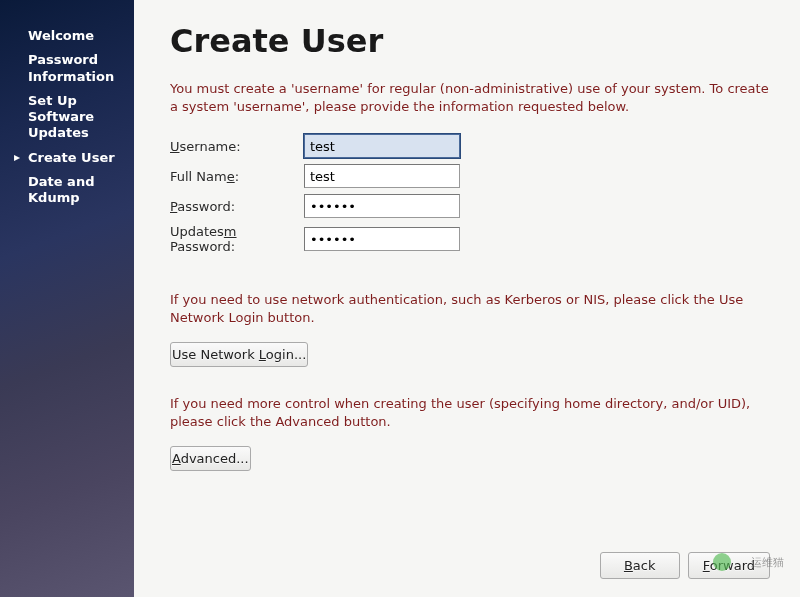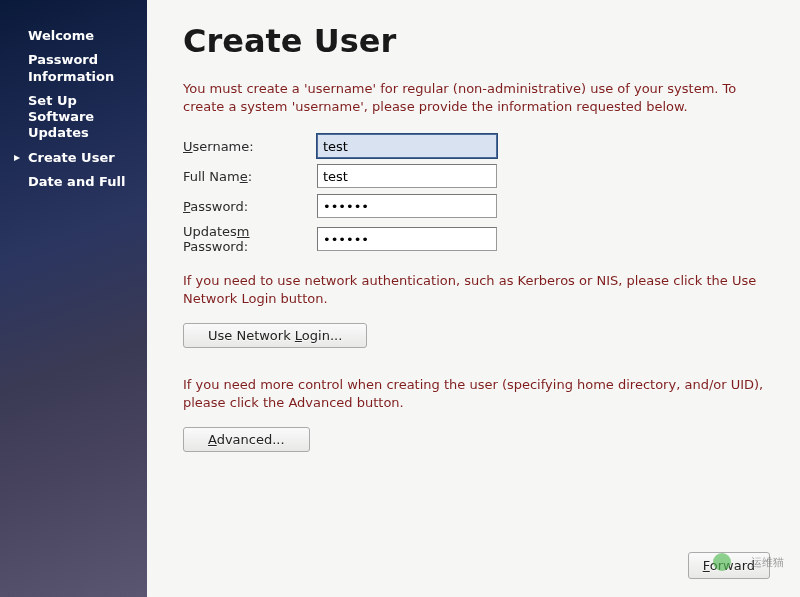--- a/index.html
+++ b/index.html
@@ -6,21 +6,21 @@
     body {
       width: 800px;
       height: 597px;
       font-family: "DejaVu Sans", "Liberation Sans", sans-serif;
       font-size: 13px;
       display: flex;
       overflow: hidden;
       background: #fff;
     }
     .sidebar {
-      width: 147px;
+      width: 134px;
       height: 100%;
       background: linear-gradient(160deg, #0a1a3a 0%, #1a2850 20%, #2a3560 40%, #3a3a55 60%, #4a4560 80%, #5a5570 100%);
       padding: 28px 10px 10px 14px;
       color: #fff;
     }
     .sidebar-item {
       margin-bottom: 8px;
       font-weight: bold;
       font-size: 13px;
       line-height: 1.25;
@@ -53,54 +53,54 @@
     }
     .intro, .info-text {
       font-size: 13px;
       line-height: 1.35;
       color: #7f1d1d;
       text-shadow: 0 1px 0 rgba(255,255,255,0.5);
       margin-bottom: 16px;
     }
     .form-table {
       border-spacing: 0;
-      margin-bottom: 15px;
+      margin-bottom: 34px;
     }
     .form-table td {
       padding: 3px 0;
       vertical-align: middle;
     }
     .form-label {
       width: 134px;
       font-size: 13px;
       color: #2a2a2a;
       text-shadow: 0 1px 0 rgba(255,255,255,0.5);
     }
     .form-input {
-      width: 180px;
+      width: 156px;
       height: 24px;
       border: 1px solid #999;
       border-top-color: #777;
       border-left-color: #777;
       background: #fff;
       padding: 2px 5px;
       font-size: 13px;
       font-family: inherit;
     }
     .form-input.focused {
       background: #d8e2f0;
       border: 1px solid #4a6a9a;
       outline: 1px solid #2a4a7a;
     }
     .btn {
       display: inline-block;
       background: linear-gradient(#fafafa, #e8e8e6);
       border: 1px solid #aaa;
       border-radius: 3px;
-      padding: 4px 24px;
+      padding: 4px 1px;
       font-size: 13px;
       font-family: inherit;
       color: #222;
       cursor: pointer;
       text-shadow: 0 1px 0 rgba(255,255,255,0.6);
     }
     .btn-row {
       margin-bottom: 28px;
     }
     .footer-btns {
@@ -135,21 +135,21 @@
     }
   </style>
 </head>
 <body>
 
 <div class="sidebar">
   <div class="sidebar-item"><span>Welcome</span></div>
   <div class="sidebar-item"><span>Password Information</span></div>
   <div class="sidebar-item"><span>Set Up Software Updates</span></div>
   <div class="sidebar-item active"><span>Create User</span></div>
-  <div class="sidebar-item"><span>Date and Full</span></div>
+  <div class="sidebar-item"><span>Date and Kdump</span></div>
 </div>
 
 <div class="main">
   <div class="title">Create User</div>
   <div class="intro">You must create a 'username' for regular (non-administrative) use of your system.  To create a system 'username', please provide the information requested below.</div>
 
   <table class="form-table">
     <tbody>
         <tr>
       <td class="form-label"><span class="u">U</span><span>sername:</span></td>
@@ -176,20 +176,21 @@
     <button class="btn"><span>Use Network </span><span class="u">L</span><span>ogin...</span></button>
   </div>
 
   <div class="info-text">If you need more control when creating the user (specifying home directory, and/or UID), please click the Advanced button.</div>
 
   <div class="btn-row">
     <button class="btn"><span class="u">A</span><span>dvanced...</span></button>
   </div>
 
   <div class="footer-btns">
+    <button class="btn"><span class="u">B</span><span>ack</span></button>
     <button class="btn"><span class="u">F</span><span>orward</span></button>
   </div>
 </div>
 
 <div class="watermark">
   <span class="watermark-icon"></span>
   <span>运维猫</span>
 </div>
 
 </body></html>

